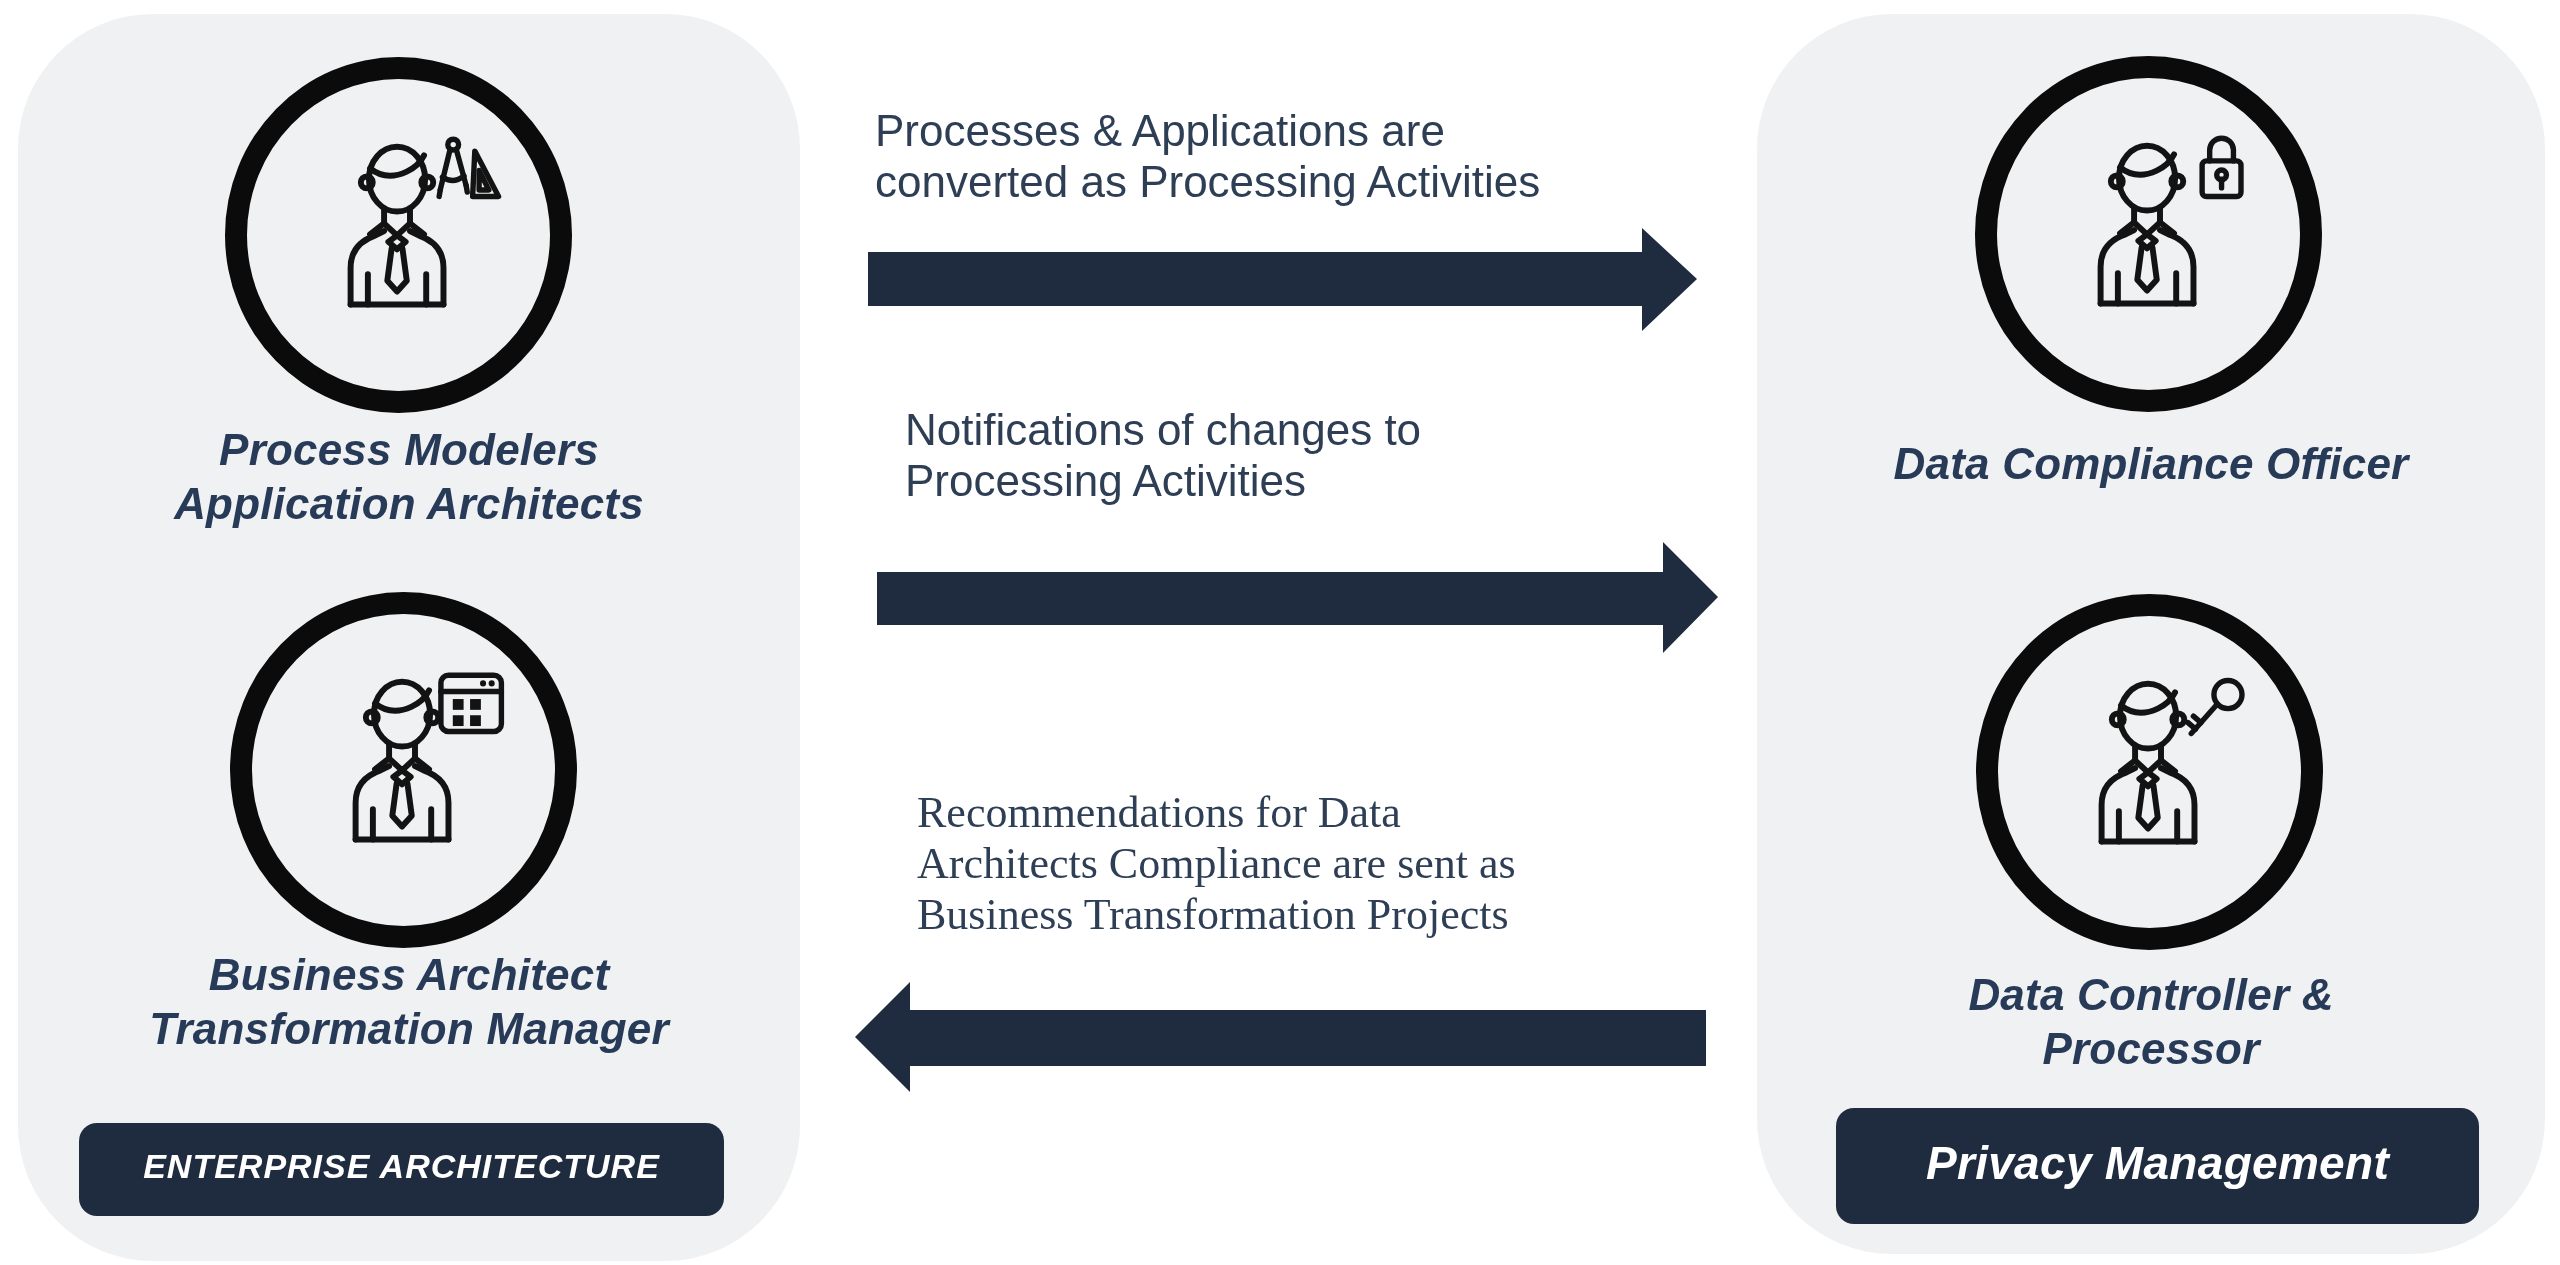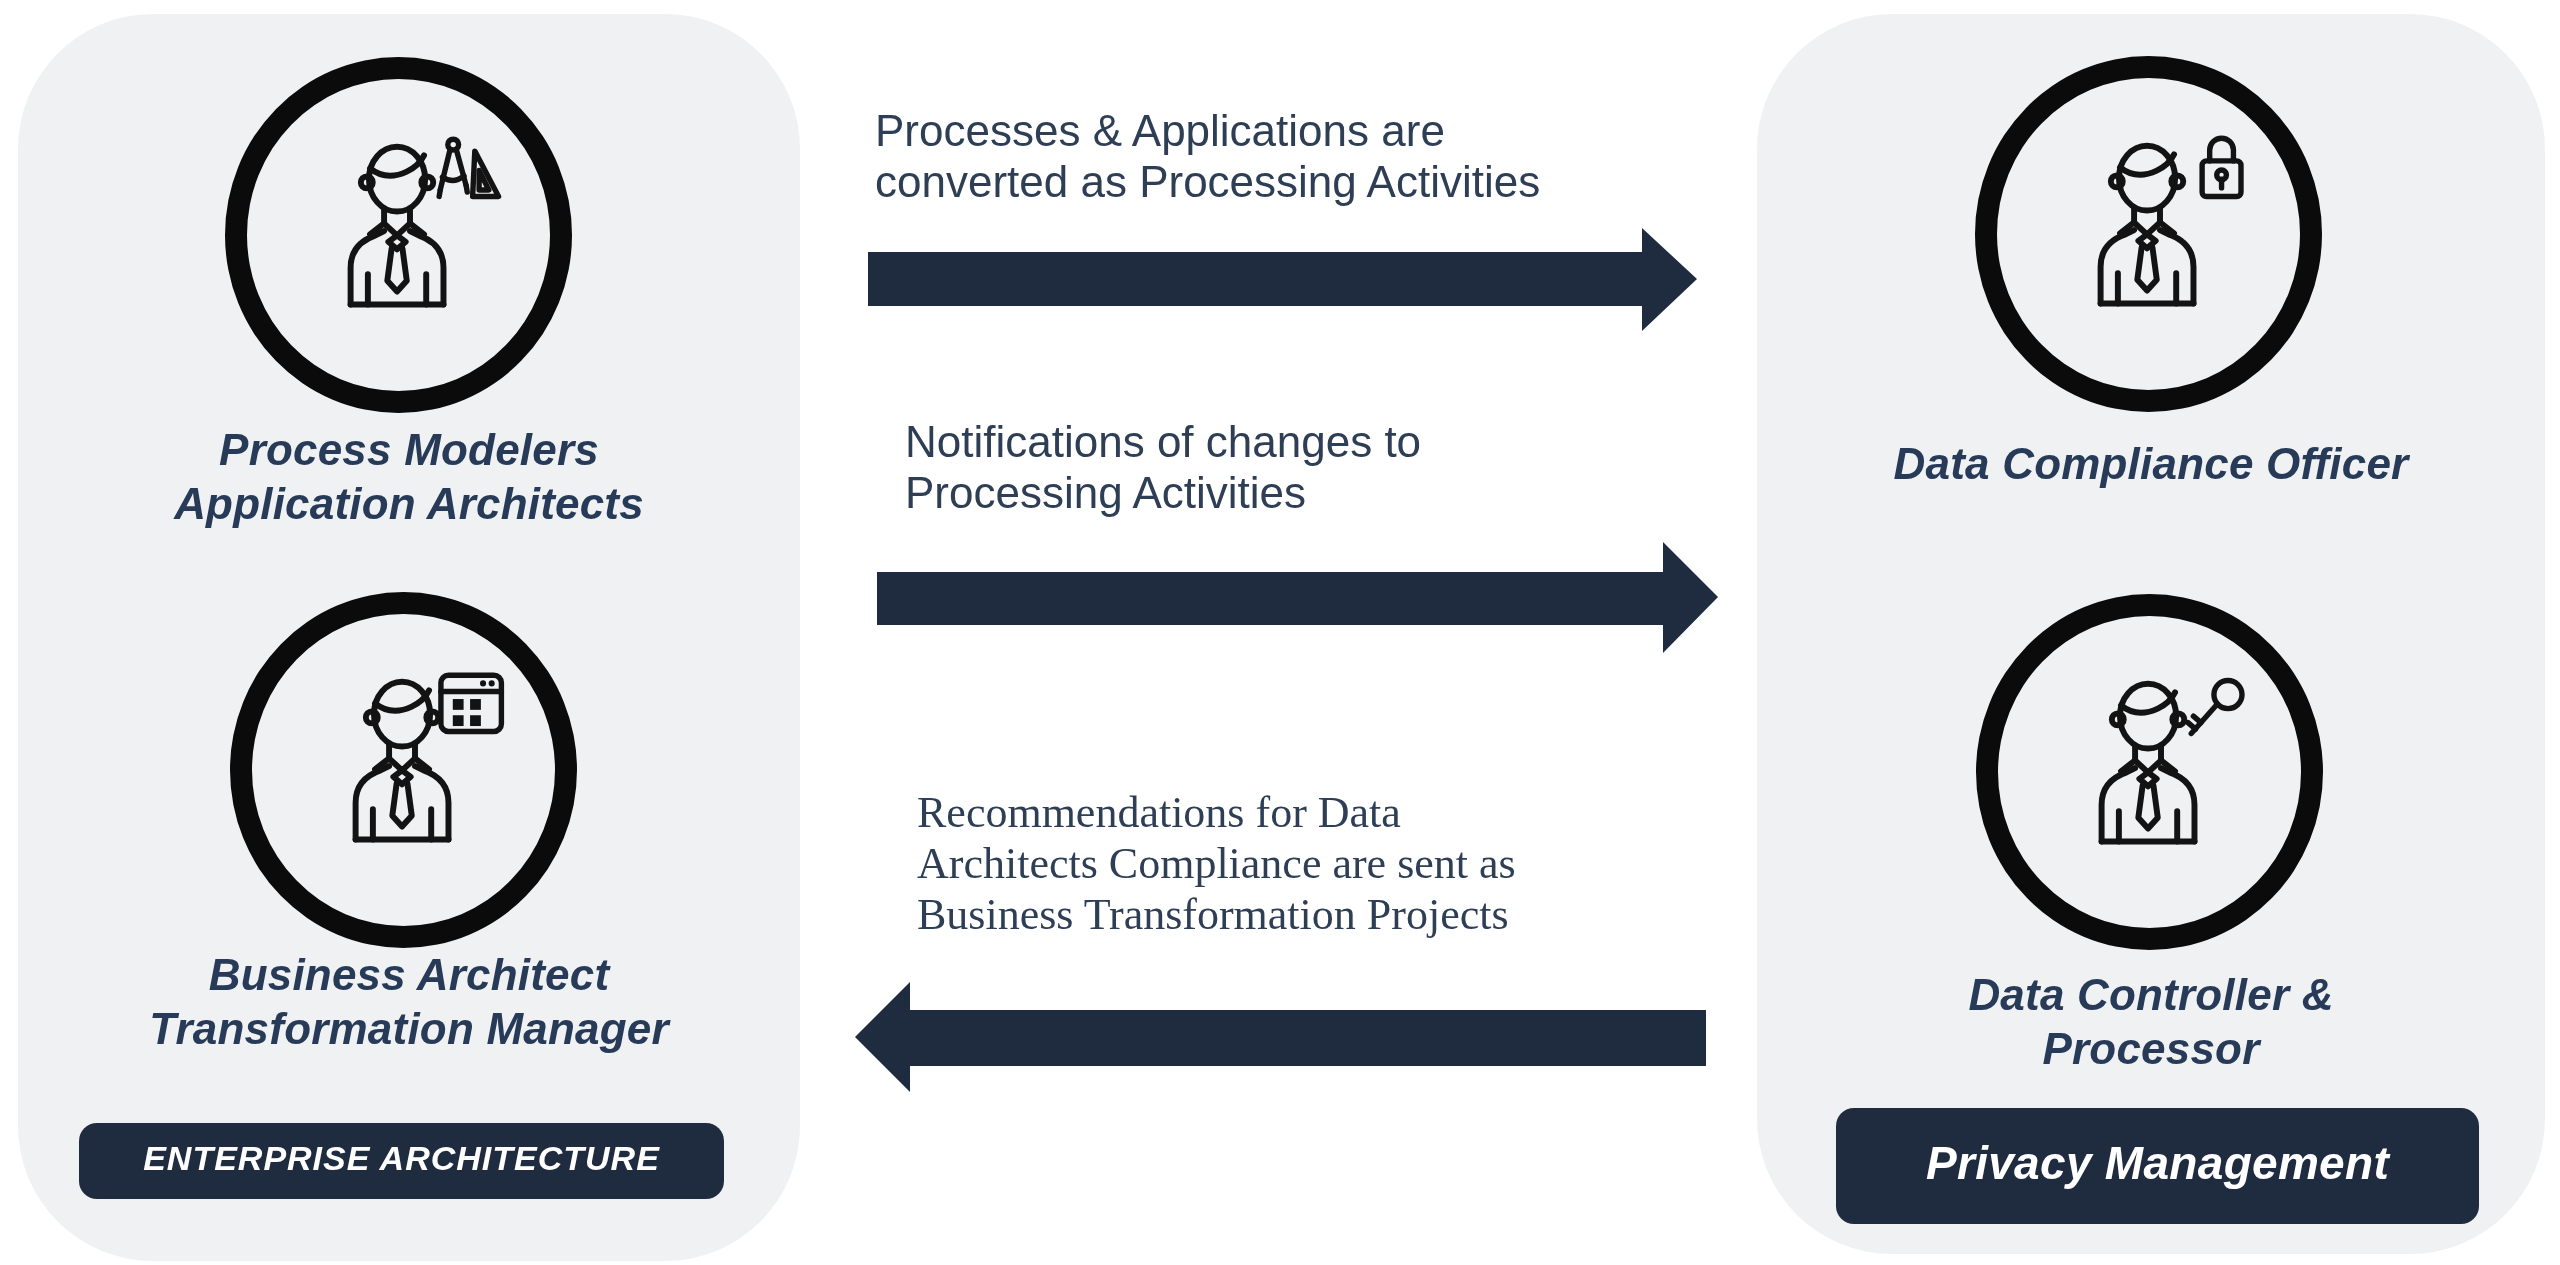--- a/index.html
+++ b/index.html
@@ -45,36 +45,36 @@
     position: absolute;
     background: #1f2b3e;
     border-radius: 18px;
     display: flex;
     align-items: center;
     justify-content: center;
     color: #ffffff;
     font-weight: 700;
     white-space: nowrap;
   }
-  .badge.left-badge  { left: 61px; top: 1109px; width: 645px; height: 76px;
+  .badge.left-badge  { left: 61px; top: 1109px; width: 645px; height: 93px;
                        font-size: 34px; letter-spacing: 1px; padding-bottom: 6px; box-sizing: border-box; }
   .badge.right-badge { left: 79px; top: 1094px; width: 643px; height: 116px;
                        font-size: 46px; letter-spacing: 0.3px; padding-bottom: 6px; box-sizing: border-box; }
 
   .flow-text {
     position: absolute;
     width: 760px;
     text-align: left;
     font-weight: 400;
     font-size: 44px;
     line-height: 51px;
     color: #2d3e55;
   }
   .flow-text.f1 { left: 875px; top: 105px; }
-  .flow-text.f2 { left: 905px; top: 404px; margin-top: 12px; }
+  .flow-text.f2 { left: 905px; top: 404px; }
   .flow-text.f3 { left: 917px; top: 787px; font-family: Liberation Serif, serif; }
 
   .arrow-layer { position: absolute; left: 0; top: 0; width: 2560px; height: 1265px; }
 
   .icon-art { stroke: #131313; fill: none; stroke-width: 5.5; stroke-linecap: round; stroke-linejoin: round; }
   .icon-art .thin { stroke-width: 5; }
   .icon-art .filled { fill: #131313; stroke: none; }
 </style>
 </head>
 <body>

